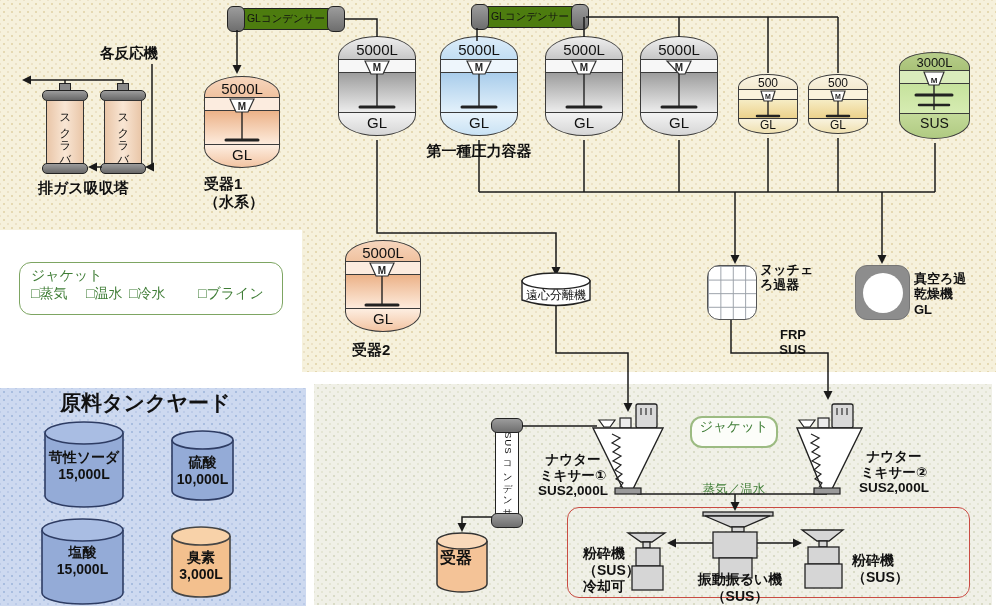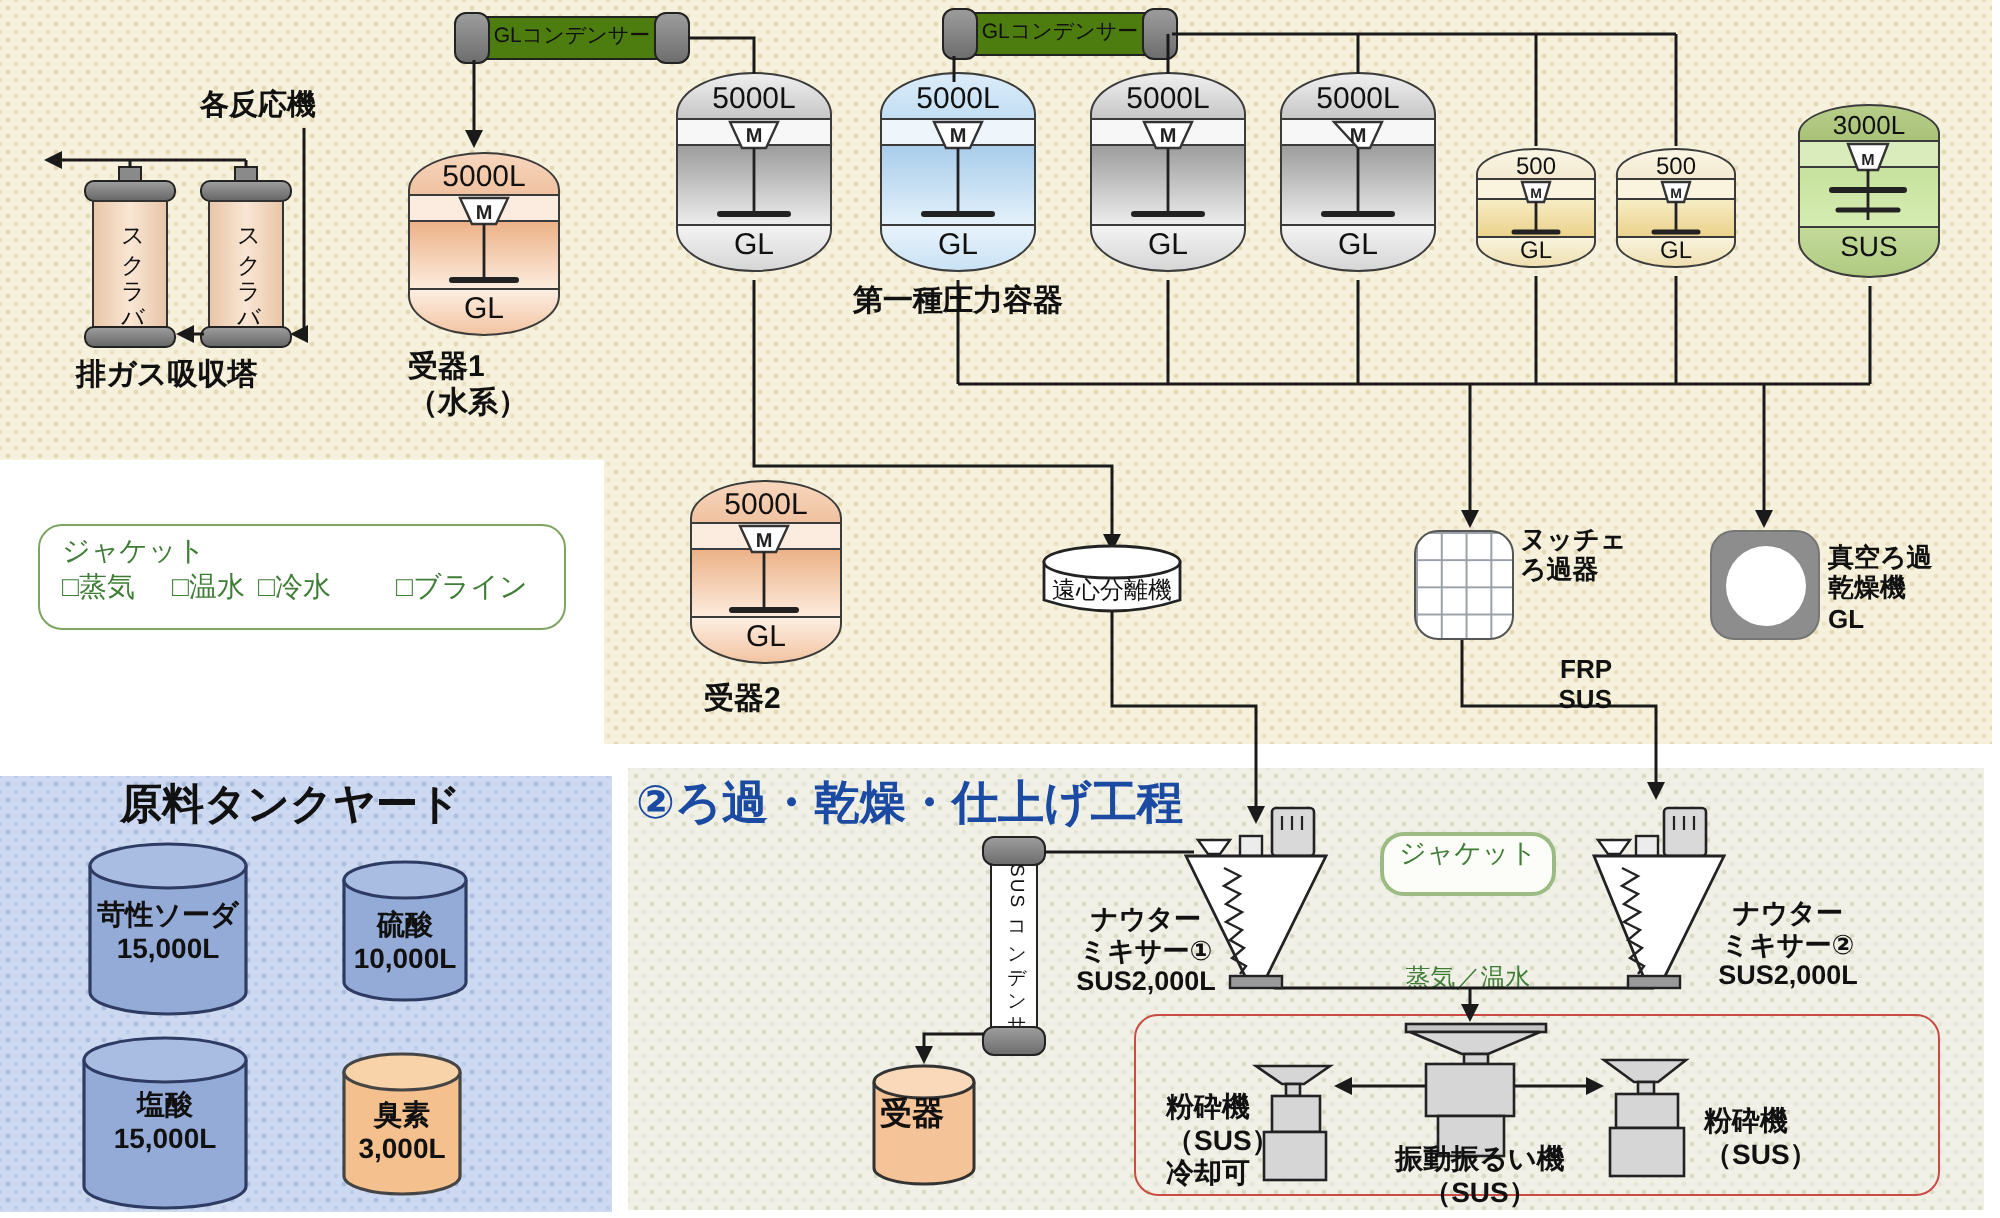--- a/index.html
+++ b/index.html
@@ -84,21 +84,20 @@
 </head>
 <body>
 
 <div id="stage">
 
   <div class="sec" id="sec-reaction"></div>
   <div id="legend-area"></div>
   <div class="sec" id="sec-tankyard"></div>
   <div class="sec" id="sec-finishing"></div>
 
-  <div class="lbl b blue" style="left:318px;top:388px;font-size:23px;">②ろ過・乾燥・仕上げ工程</div>
   <div class="lbl b" style="left:60px;top:391px;font-size:21px;">原料タンクヤード</div>
 
   <div class="scrubber" style="left:42px;top:83px;">
     <div class="scr-nub"></div>
     <div class="scr-cap" style="top:7px;"></div>
     <div class="scr-body">
         <span>スクラバー</span>
       </div>
     <div class="scr-cap" style="top:80px;"></div>
   </div>

